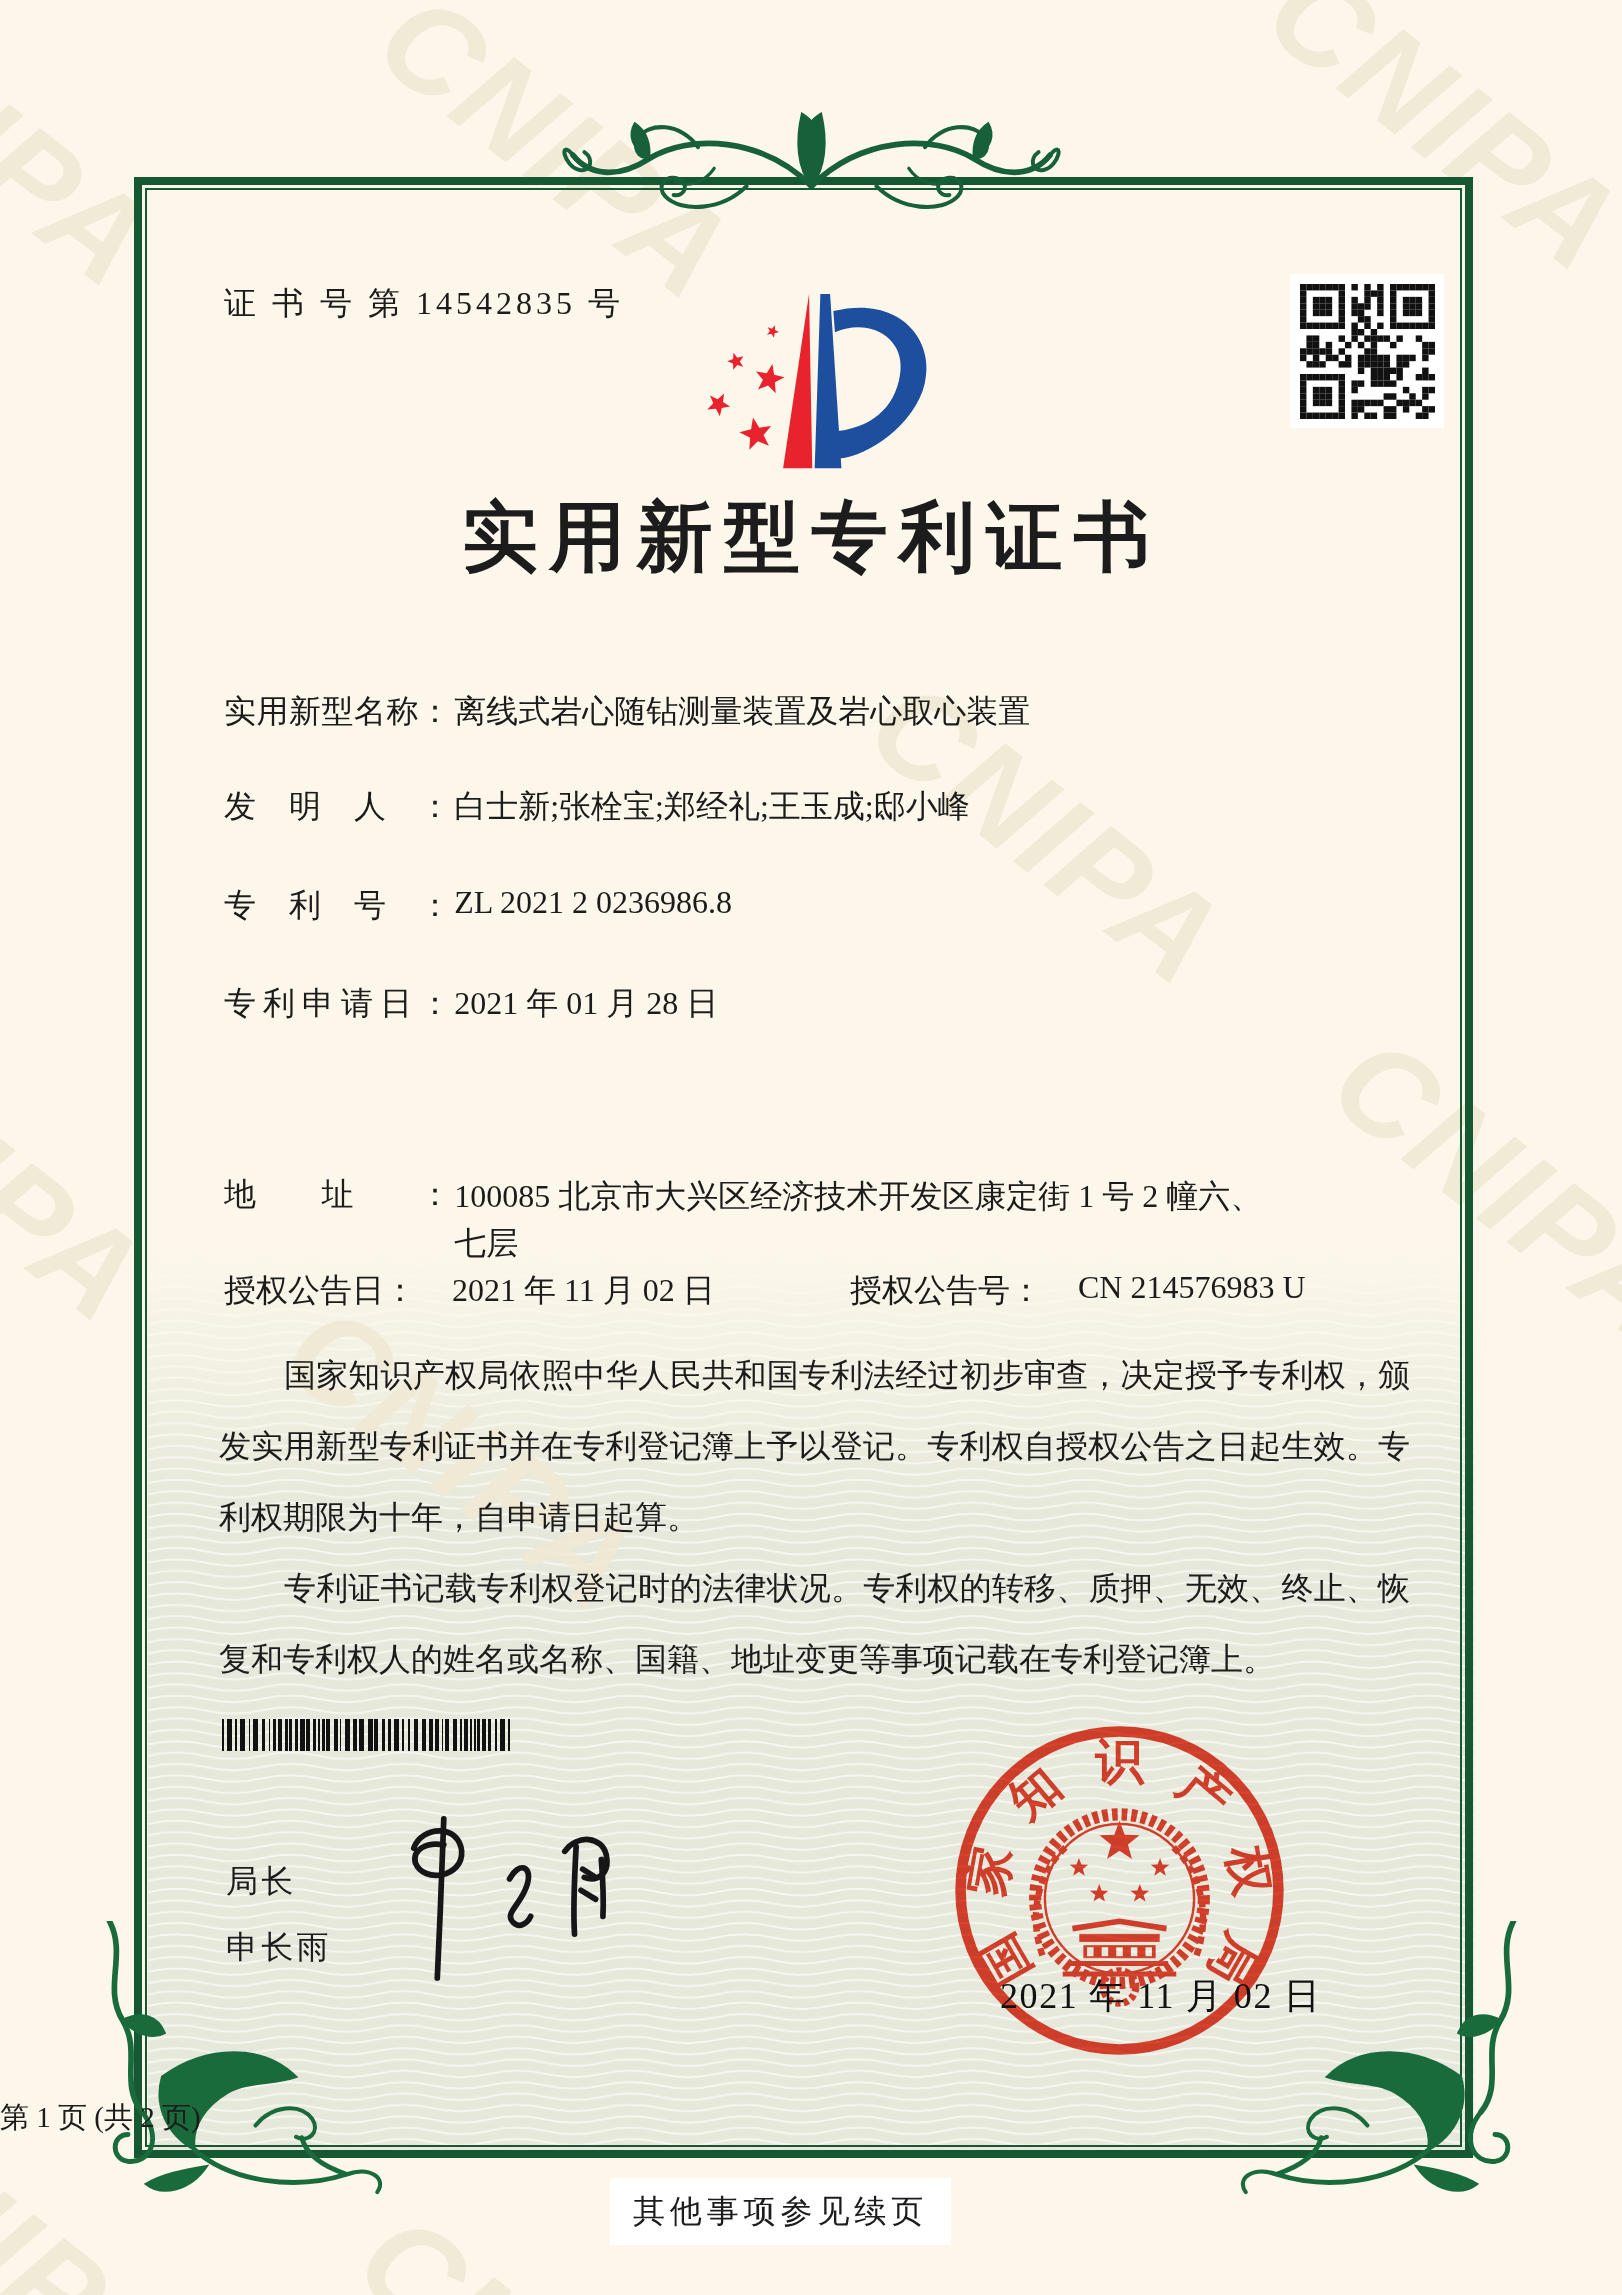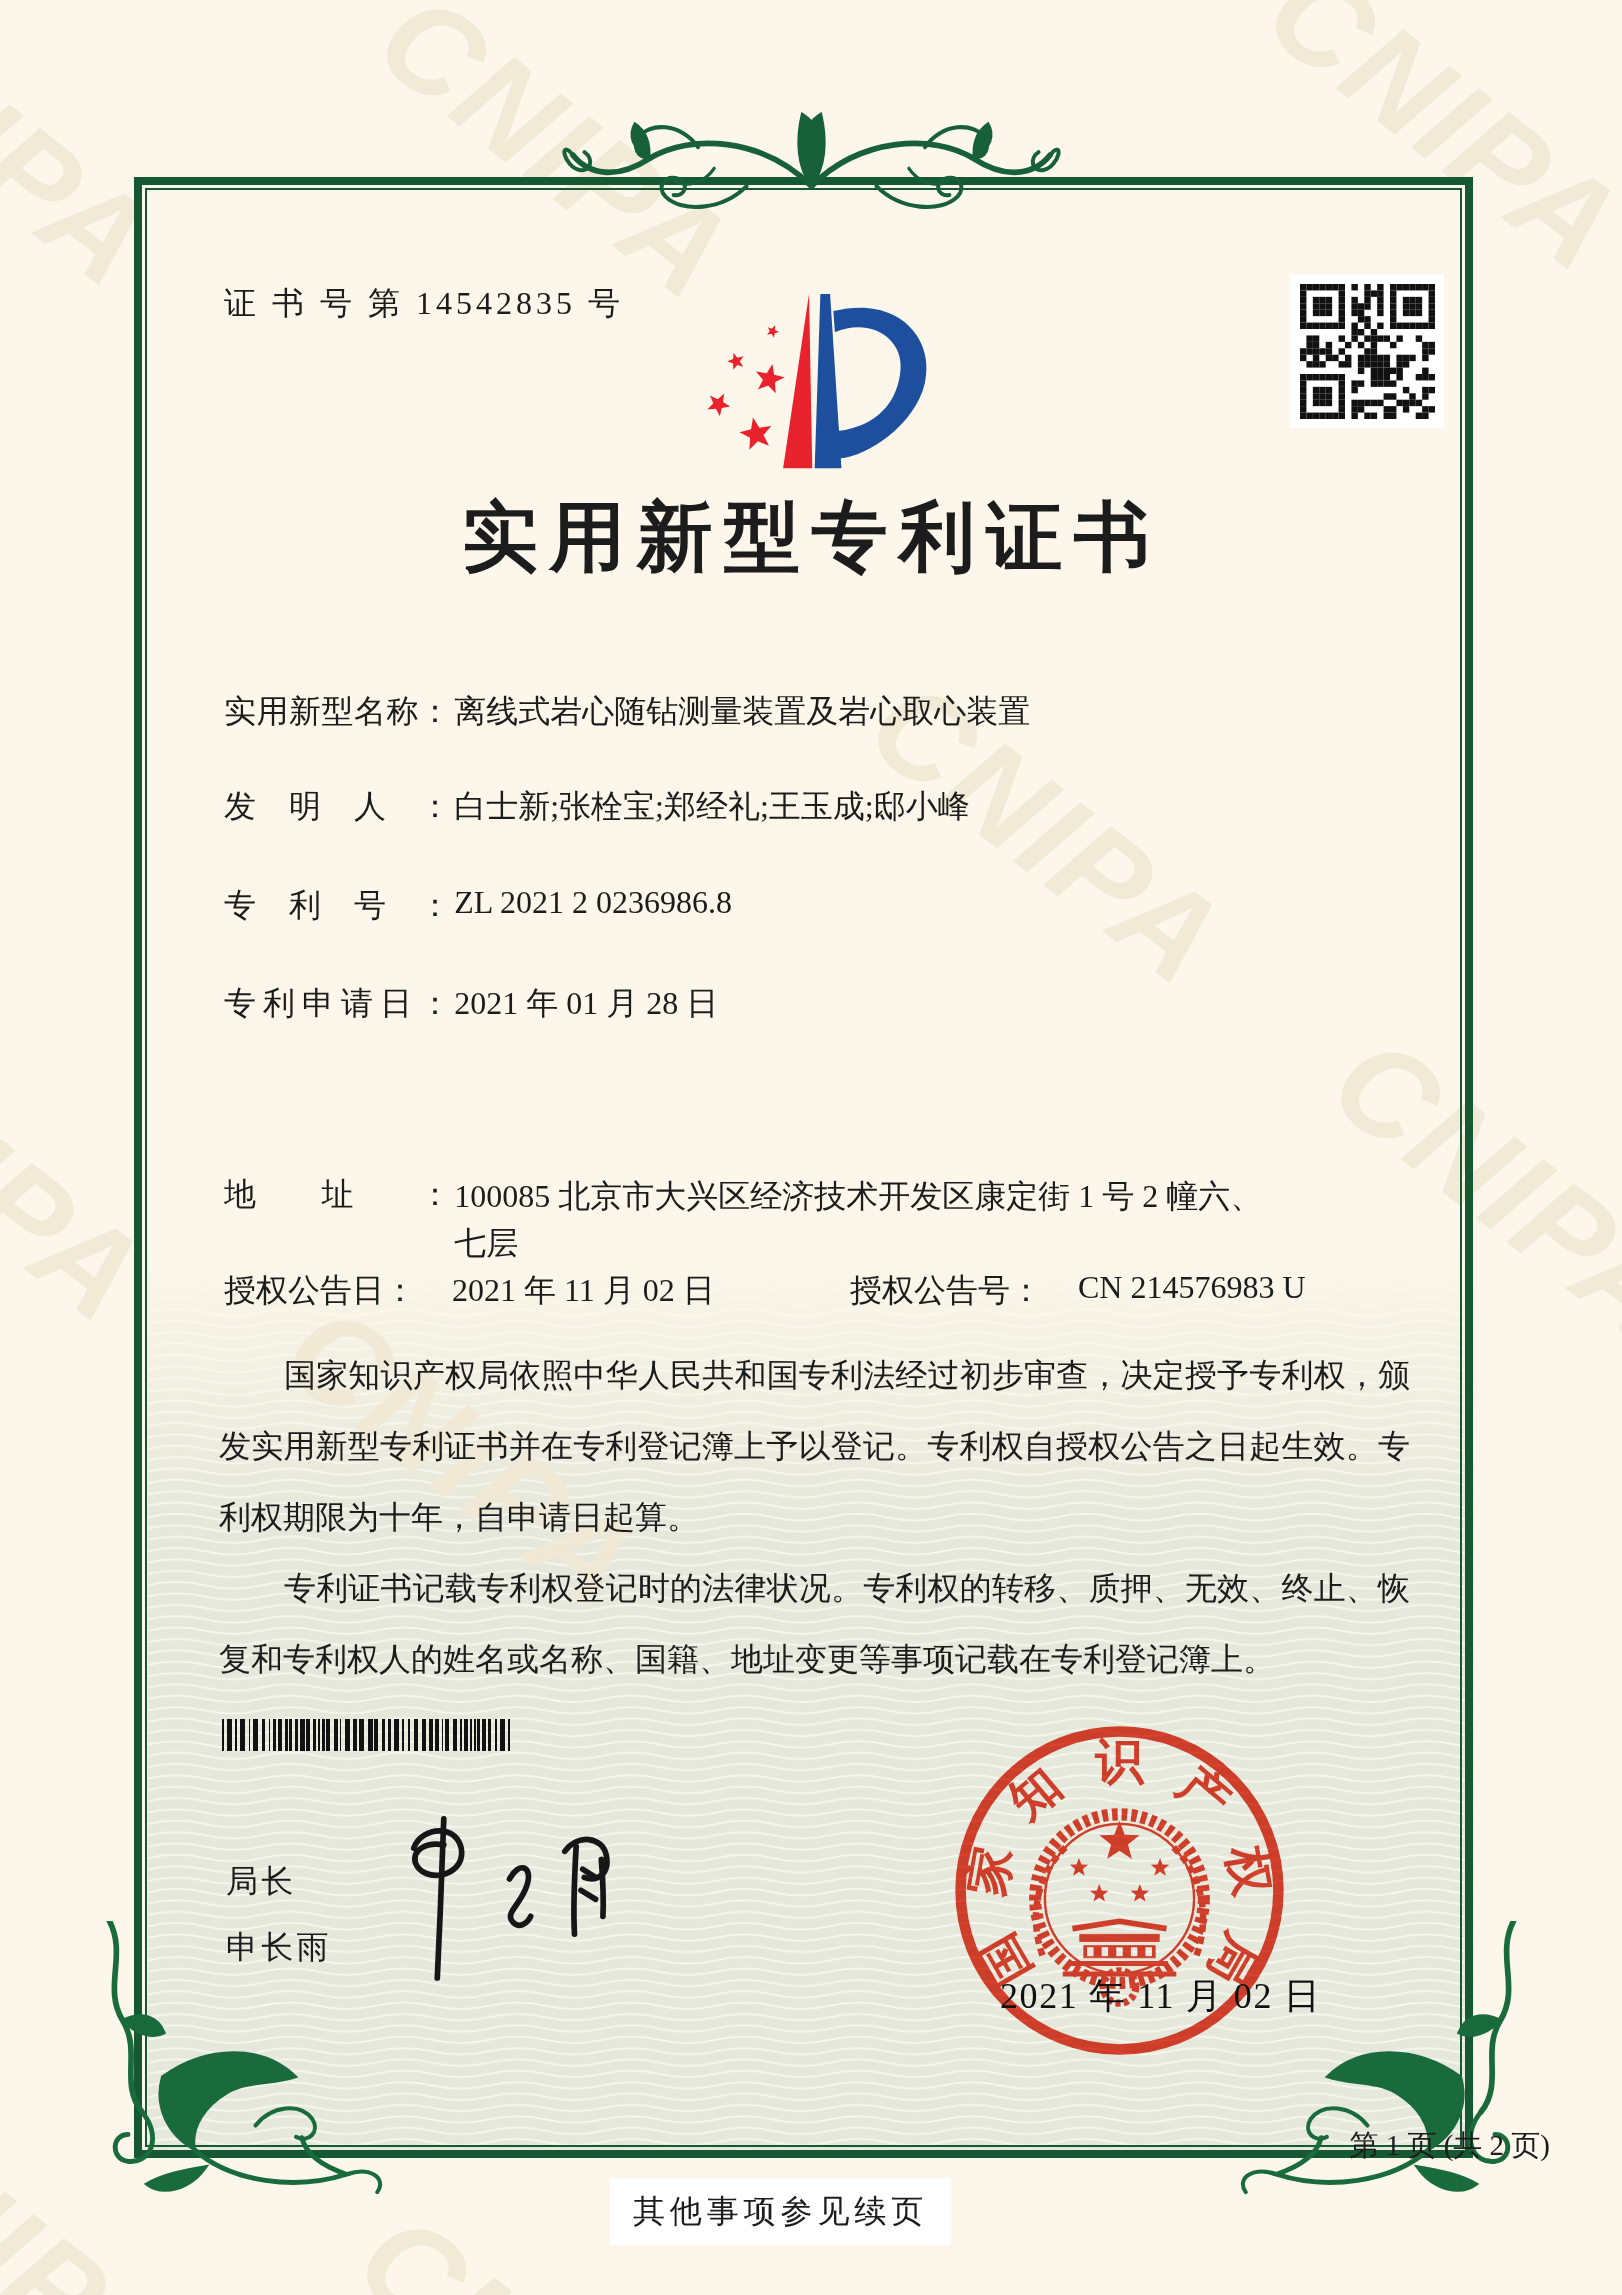--- a/index.html
+++ b/index.html
@@ -48,21 +48,21 @@
   .officer-title{position:absolute;left:226px;top:1860px;font-size:32px;letter-spacing:3.2px;z-index:5;}
   .officer-name{position:absolute;left:226px;top:1926px;font-size:32px;letter-spacing:3.2px;z-index:5;}
   .signature{position:absolute;left:365px;top:1801px;width:268px;height:203px;z-index:6;}
 
   
   .seal{position:absolute;left:933px;top:1704px;width:373px;height:373px;z-index:6;
         mix-blend-mode:multiply;opacity:.95;}
   .seal-date{position:absolute;left:1000px;top:1972px;width:325px;font-size:36px;letter-spacing:1.6px;
              color:#111;z-index:7;white-space:nowrap;}
 
-  .page-no{position:absolute;left:0;right:73px;top:2098px;text-align:right;font-size:29px;z-index:5;margin-top:28px;}
+  .page-no{position:absolute;left:0;right:73px;top:2098px;text-align:left;font-size:29px;z-index:5;}
   .cont-note{position:absolute;left:610px;top:2178px;width:341px;height:67px;background:#ffffff;
              z-index:5;text-align:center;font-size:32px;line-height:67px;letter-spacing:4.9px;}
 </style>
 </head>
 <body>
 
 <div class="page">
 
   <svg class="waves" viewBox="0 0 1634 1116" preserveAspectRatio="none">
     <defs>

